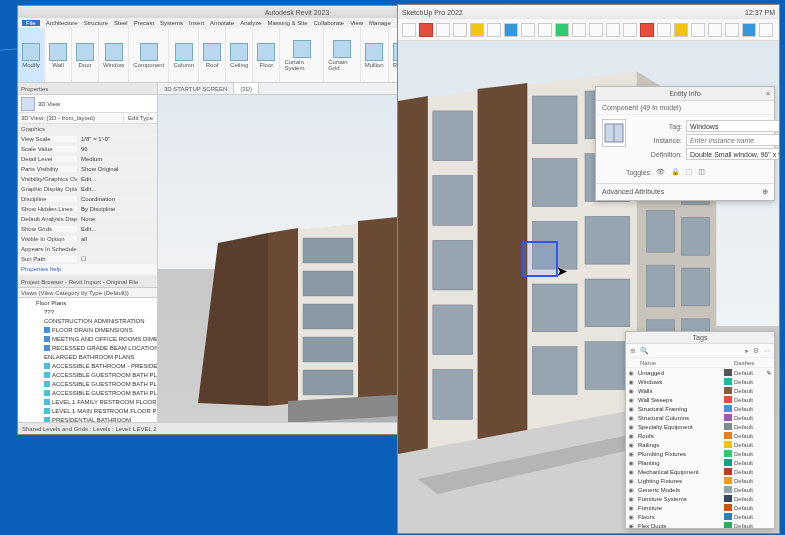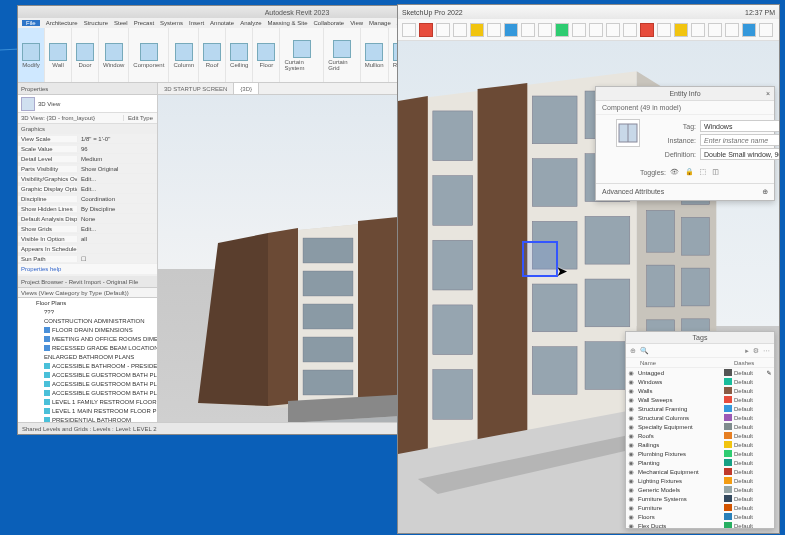--- a/index.html
+++ b/index.html
@@ -42,21 +42,21 @@
 .su-tool.blue { background:#3498db; }
 .su-tool.green { background:#2ecc71; }
 .su-viewport { flex:1; position:relative; background:linear-gradient(#dfe8ef 0%, #eef2f5 58%, #cacaca 58%, #d5d5d5 100%); overflow:hidden;}
 .selected-window { position:absolute; border:2px solid #3355ff; background:rgba(100,150,255,0.15); }
 .cursor-arrow { position:absolute; font-size:14px; color:#000; text-shadow:0 0 2px #fff; pointer-events:none;}
 
 .entity-panel { position:absolute; right:4px; top:45px; width:180px; background:#fafafa; border:1px solid #bbb; box-shadow:0 2px 6px rgba(0,0,0,0.2); font-size:7px;}
 .entity-header { height:14px; background:#f0f0f0; border-bottom:1px solid #ddd; display:flex; align-items:center; justify-content:center; color:#555; position:relative;}
 .entity-header .x { position:absolute; right:4px; }
 .entity-sub { padding:3px 6px; color:#666; font-size:7px; border-bottom:1px solid #eee;}
-.entity-body { padding:4px 20px; }
+.entity-body { padding:4px 6px; }
 .entity-row { display:flex; align-items:center; height:14px; gap:4px; }
 .entity-row .lbl { width:50px; text-align:right; color:#666; font-size:7px;}
 .entity-row .val { flex:1; background:#fff; border:1px solid #ccc; height:12px; padding:0 3px; display:flex; align-items:center; font-size:7px; color:#333; overflow:hidden; white-space:nowrap;}
 .entity-thumb { width:28px; height:28px; border:1px solid #ccc; background:#fff; display:flex; align-items:center; justify-content:center;}
 .toggle-icons { display:flex; gap:6px; padding:2px 0; color:#666;}
 .adv-attr { border-top:1px solid #ddd; padding:4px 6px; display:flex; justify-content:space-between; color:#555; font-size:7px;}
 
 .tags-panel { position:absolute; right:4px; top:290px; width:150px; bottom:4px; background:#fafafa; border:1px solid #bbb; box-shadow:0 2px 6px rgba(0,0,0,0.2); font-size:7px; display:flex; flex-direction:column;}
 .tags-header { height:12px; background:#f0f0f0; border-bottom:1px solid #ddd; display:flex; align-items:center; justify-content:center; color:#555;}
 .tags-tools { height:14px; display:flex; align-items:center; gap:4px; padding:0 4px; border-bottom:1px solid #eee; color:#888;}

